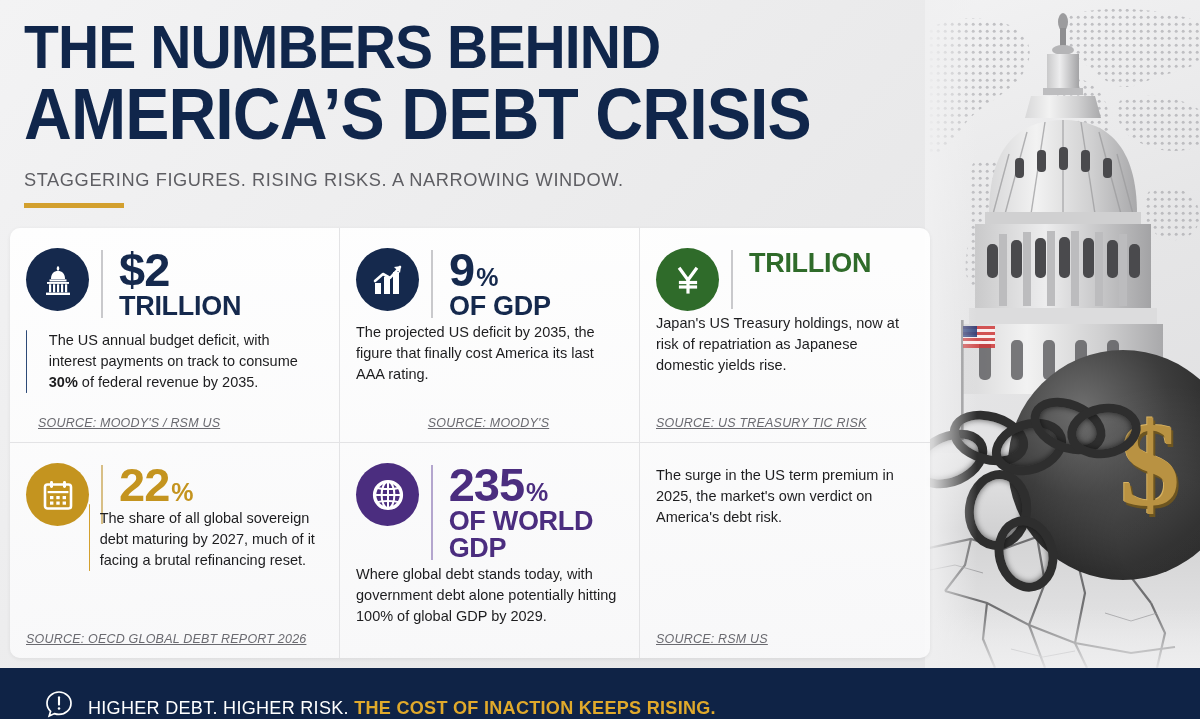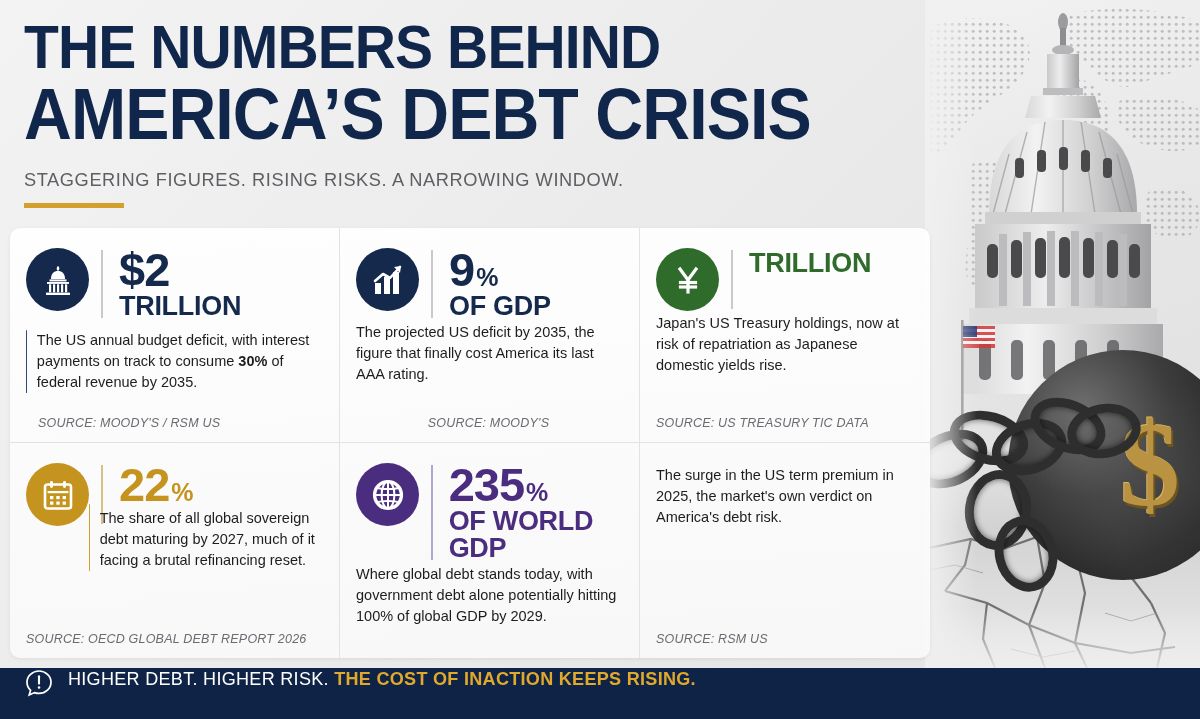--- a/index.html
+++ b/index.html
@@ -62,31 +62,31 @@
   .vrule{width:2px;align-self:stretch;margin:2px 4px 2px 0;background:#c9c9cc;}
   .figure{display:flex;flex-direction:column;justify-content:center;}
   .big{font-family:"Liberation Sans Narrow","Liberation Sans",sans-serif;
     font-weight:bold;font-size:47px;line-height:.92;letter-spacing:-1px;
     display:flex;align-items:baseline;}
   .pct{font-size:25px;font-weight:bold;margin-left:2px;}
   .sub{font-family:"Liberation Sans Narrow","Liberation Sans",sans-serif;
     font-weight:bold;font-size:27px;line-height:1;letter-spacing:-.3px;margin-top:2px;}
   .desc{margin-top:2px;font-size:14.5px;line-height:1.45;color:#1d1d1f;}
   .desc b{font-weight:bold;}
-  .src{margin-top:auto;padding-top:10px;font-size:12.5px;font-style:italic;color:#6a6a70;letter-spacing:.2px;}
+  .src{margin-top:auto;padding-top:10px;font-size:12.5px;font-style:italic;color:#6a6a70;letter-spacing:.2px;text-decoration:underline;}
 
   
   .desc-wrap{display:flex;}
   .desc-rule{width:2px;background:#c9c9cc;margin-right:10px;border-radius:1px;}
   .desc-rule.gold{background:#d3a02e;}
   .desc-rule.navy{background:#2d4a77;}
 
   
   .footer{position:absolute;left:0;bottom:0;width:100%;height:51px;background:#0f2346;
-    display:flex;align-items:flex-start;padding-left:24px;box-sizing:border-box;}
+    display:flex;align-items:flex-end;padding-left:44px;box-sizing:border-box;}
   .footer .ftext{font-family:"Liberation Sans Narrow","Liberation Sans",sans-serif;
     font-size:19px;letter-spacing:.3px;color:#ffffff;margin-left:14px;font-weight:normal;
     transform:scaleX(.95);transform-origin:left center;}
   .footer .ftext .gold{color:#e0a92b;font-weight:bold;}
   .footer-top-line{position:absolute;left:0;bottom:51px;width:100%;height:1px;background:rgba(255,255,255,.12);}
 </style>
 </head>
 <body>
 
 <div id="root">
@@ -270,21 +270,21 @@
         </div>
         <div class="vrule"></div>
         <div class="figure">
           <div class="big" style="color:#15294d">
             <span>$2</span>
               <span class="pct"></span>
           </div>
           <div class="sub" style="color:#15294d">TRILLION</div>
         </div>
       </div>
-      <div class="desc-wrap" style="margin-top:10px;">
+      <div class="desc-wrap" style="margin-top:10px;gap:12px;">
         <div class="desc-rule navy"></div>
         <div class="desc" style="margin-top:0">
           <span>The US annual budget deficit, with interest payments on track to consume </span><b>30%</b><span> of federal revenue by 2035.</span>
         </div>
       </div>
       <div class="src" style="padding-left:12px">SOURCE: MOODY'S / RSM US</div>
     </div>
 
     <div class="card b-r b-b">
       <div class="card-top">
@@ -323,21 +323,21 @@
           </svg>
         </div>
         <div class="vrule"></div>
         <div class="figure">
           <div class="sub" style="color:#2f6b2a">TRILLION</div>
         </div>
       </div>
       <div class="desc">
         <span>Japan's US Treasury holdings, now at risk of repatriation as Japanese domestic yields rise.</span><b></b><span></span>
       </div>
-      <div class="src">SOURCE: US TREASURY TIC DATA</div>
+      <div class="src">SOURCE: US TREASURY TIC RISK</div>
     </div>
 
     <div class="card b-r">
       <div class="card-top">
         <div class="badge" style="background:#c4941f">
           <svg width="34" height="34" viewBox="0 0 34 34" fill="#fff">
             <rect x="9" y="3" width="3" height="7" rx="1.4"></rect>
             <rect x="22" y="3" width="3" height="7" rx="1.4"></rect>
             <rect x="4" y="6.5" width="26" height="24" rx="2.6" fill="none" stroke="#fff" stroke-width="2.6"></rect>
             <rect x="6.6" y="13" width="20.8" height="2.2"></rect>

